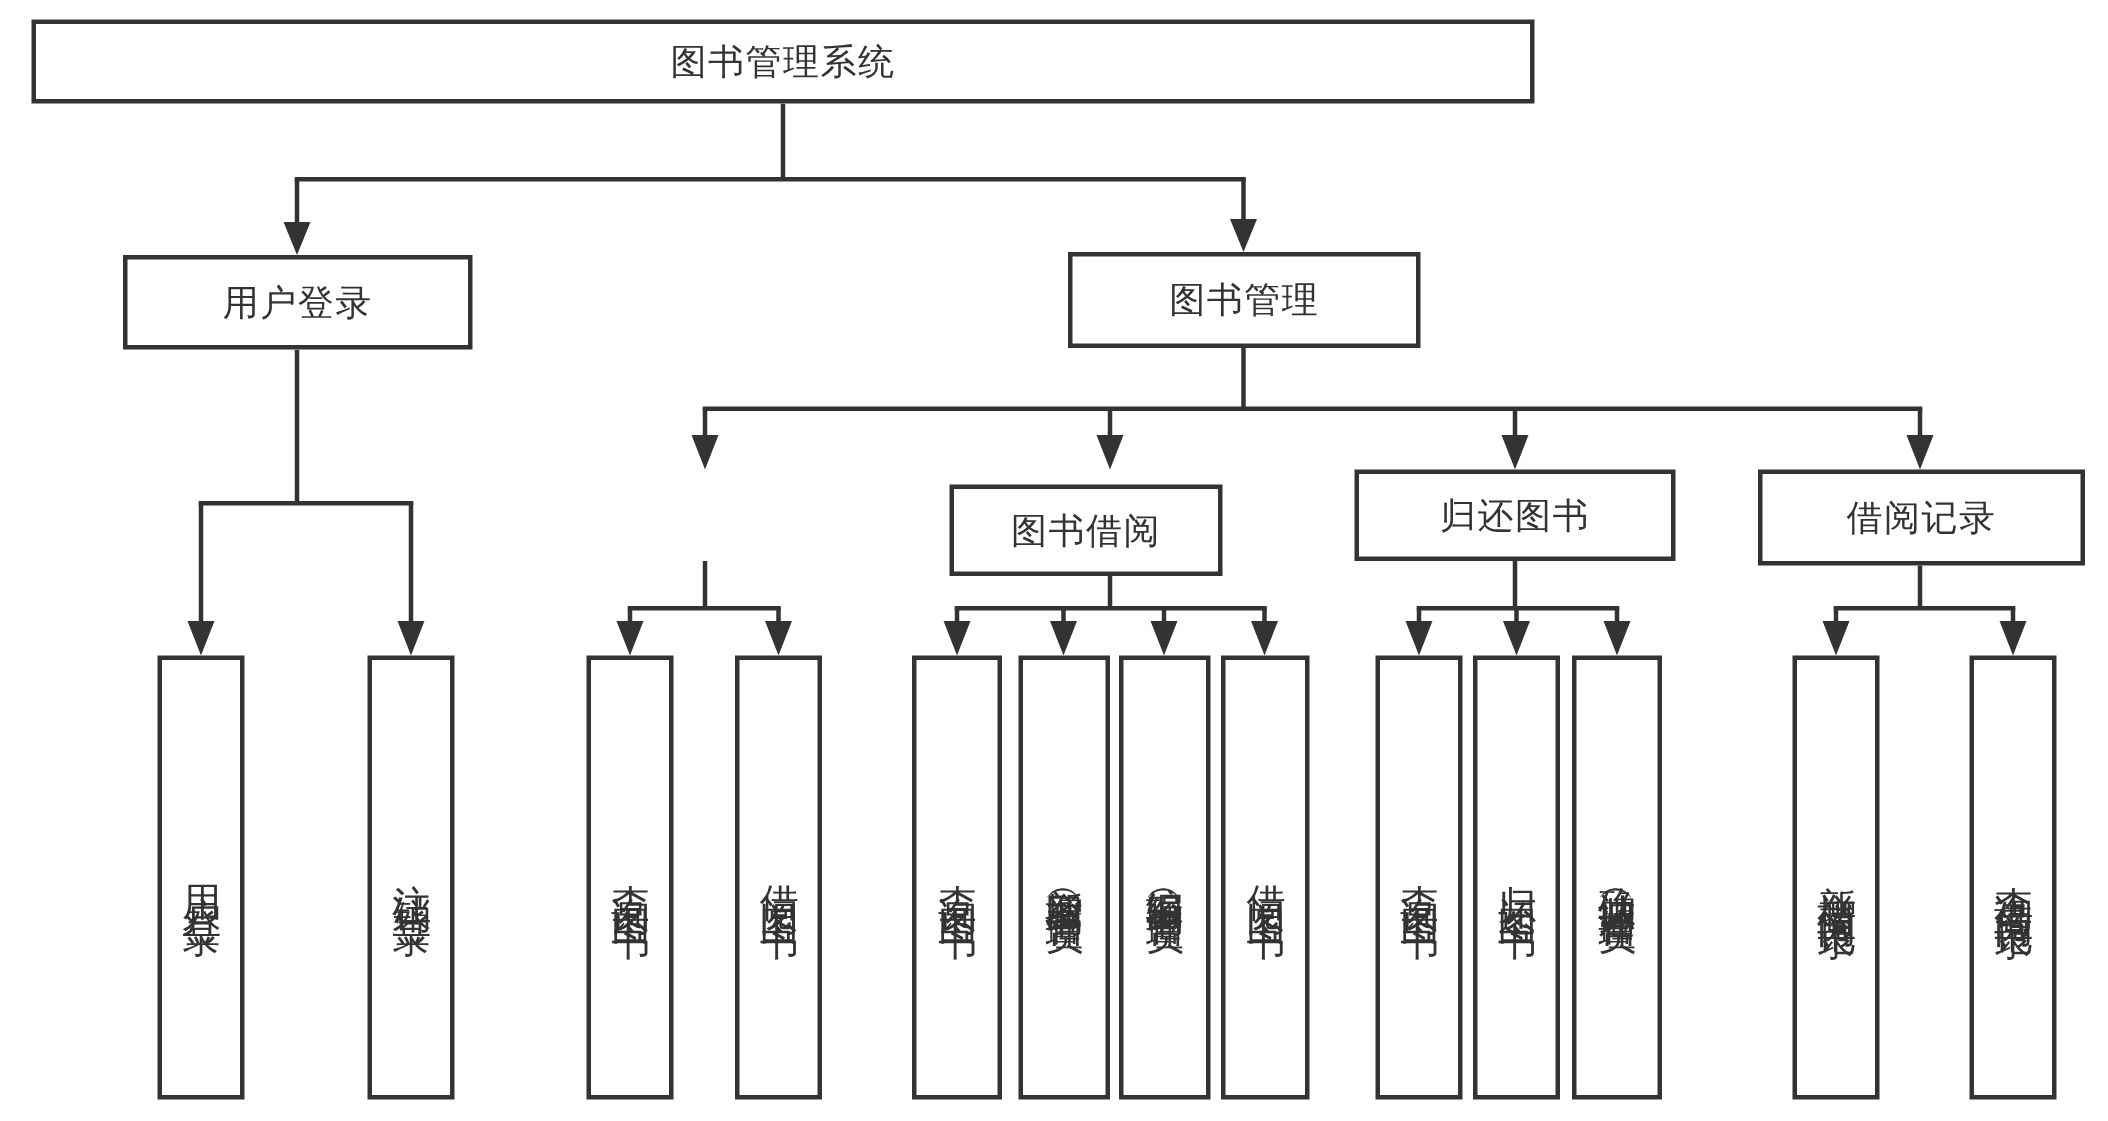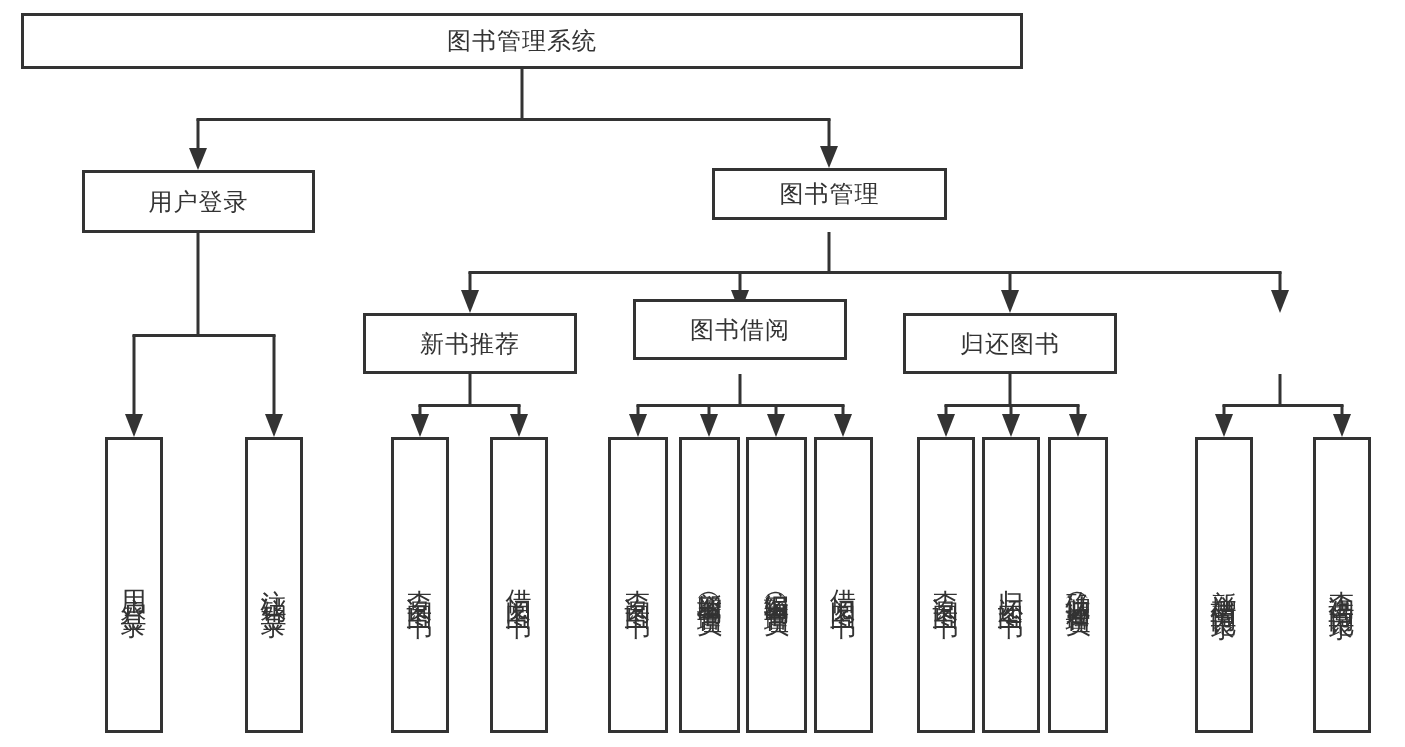--- a/index.html
+++ b/index.html
@@ -139,25 +139,25 @@
       <line x1="1224" y1="405" x2="1224" y2="416" fill="none"></line>
       <polygon points="1215,414 1233,414 1224,437" stroke="none"></polygon>
       <line x1="1342" y1="405" x2="1342" y2="416" fill="none"></line>
       <polygon points="1333,414 1351,414 1342,437" stroke="none"></polygon>
     </g>
   </svg>
 
   <div class="node h" style="left:21px; top:13px; width:1002px; height:56px;">图书管理系统</div>
 
   <div class="node h" style="left:82px; top:170px; width:233px; height:63px;">用户登录</div>
-  <div class="node h" style="left:712px; top:168px; width:235px; height:52px;">图书管理</div>
-
-  <div class="node h" style="left:363px; top:313px; width:214px; height:61px;">新书推荐</div>
-  <div class="node h" style="left:633px; top:299px; width:214px; height:61px;">图书借阅</div>
+  <div class="node h" style="left:712px; top:168px; width:235px; height:64px;">图书管理</div>
+
+  <div class="node h" style="left:633px; top:323px; width:182px; height:61px;">图书借阅</div>
   <div class="node h" style="left:903px; top:313px; width:214px; height:61px;">归还图书</div>
+  <div class="node h" style="left:1172px; top:313px; width:218px; height:64px;">借阅记录</div>
 
   <div class="node v" style="left:105px; top:437px; width:58px; height:296px;">
     <span>用户登录</span>
   </div>
   <div class="node v" style="left:245px; top:437px; width:58px; height:296px;">
     <span>注销登录</span>
   </div>
 
   <div class="node v" style="left:391px; top:437px; width:58px; height:296px;">
     <span>查询图书</span>

